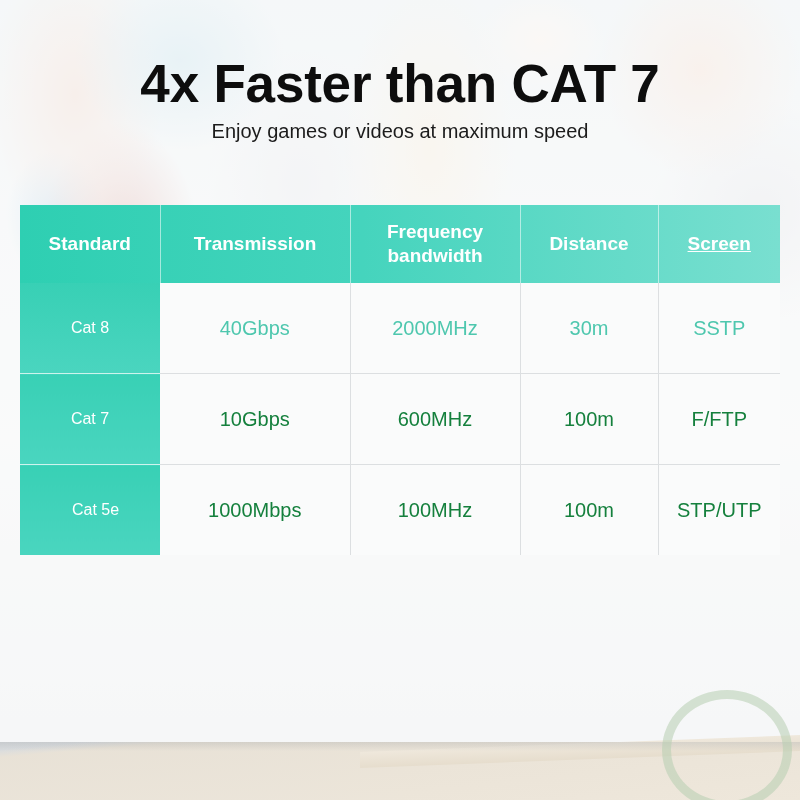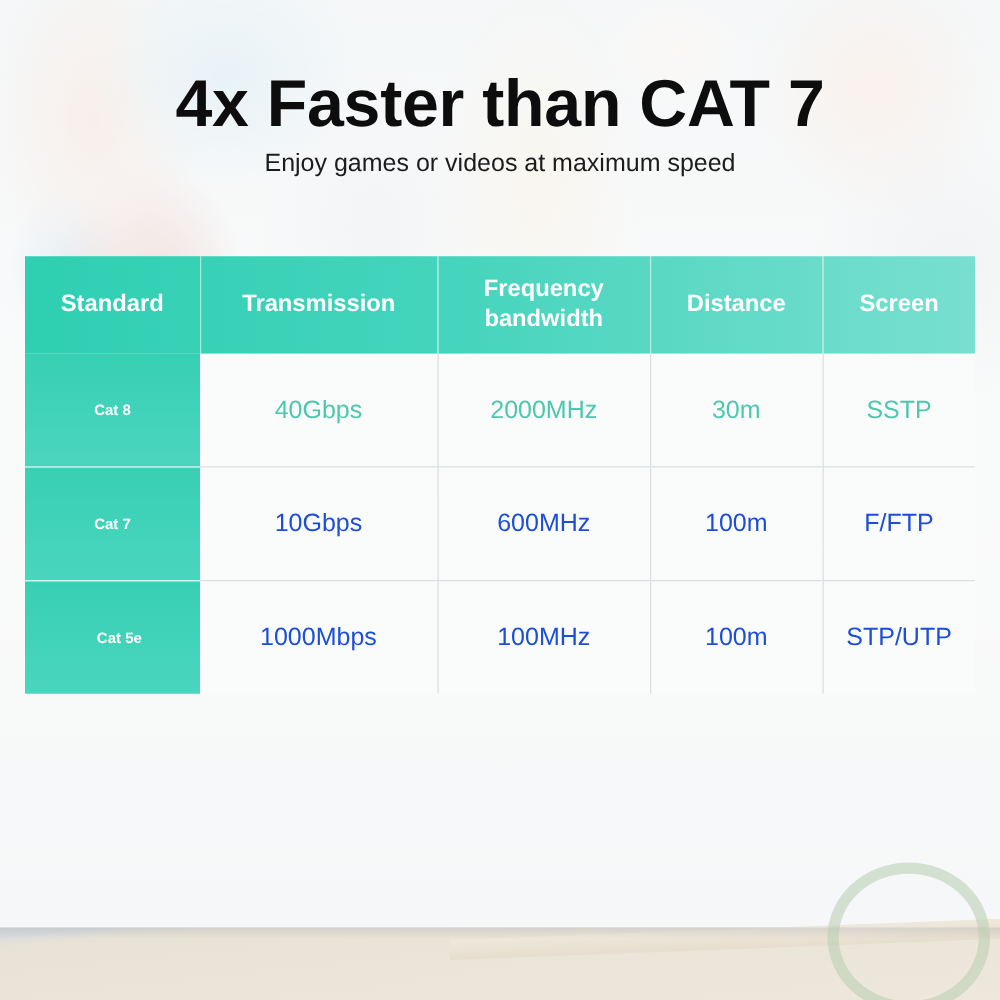--- a/index.html
+++ b/index.html
@@ -139,45 +139,45 @@
     padding: 0 6px;
     font-size: 19px;
     font-weight: 700;
     color: #ffffff;
     text-align: center;
     vertical-align: middle;
     line-height: 24px;
     border-right: 1px solid rgba(255,255,255,0.55);
     background: transparent;
   }
-  .spec-table thead th:last-child { border-right: none; }
+  .spec-table thead th:last-child { border-right: none; text-decoration: underline; }
   .spec-table thead tr {
     background: linear-gradient(90deg, #2ecfb2 0%, #45d4bd 45%, #79dfd0 100%);
   }
 
   .spec-table tbody td {
     height: 90px;
     padding: 0 6px;
     text-align: center;
     vertical-align: middle;
     font-size: 20px;
-    color: #1d4ed8;
+    color: #15803d;
     background: #fafbfb;
     border-right: 1px solid #dcdfe1;
     border-bottom: 1px solid #dcdfe1;
   }
   .spec-table tbody td:last-child { border-right: none; }
   .spec-table tbody tr:last-child td { border-bottom: none; }
 
   
   .spec-table tbody td.std {
     background: linear-gradient(180deg, #38d0b5 0%, #4ad5bf 100%);
     color: #ffffff;
-    font-size: 12px;
-    font-weight: 700;
+    font-size: 16px;
+    font-weight: 400;
     border-right: none;
     border-bottom: 1px solid rgba(255,255,255,0.75);
   }
   .spec-table tbody tr:last-child td.std { border-bottom: none; padding-left: 17px; }
 
   
   .spec-table tbody tr.row-highlight td:not(.std) {
     color: #4ec7ae;
     margin-left: 42px;
   }

